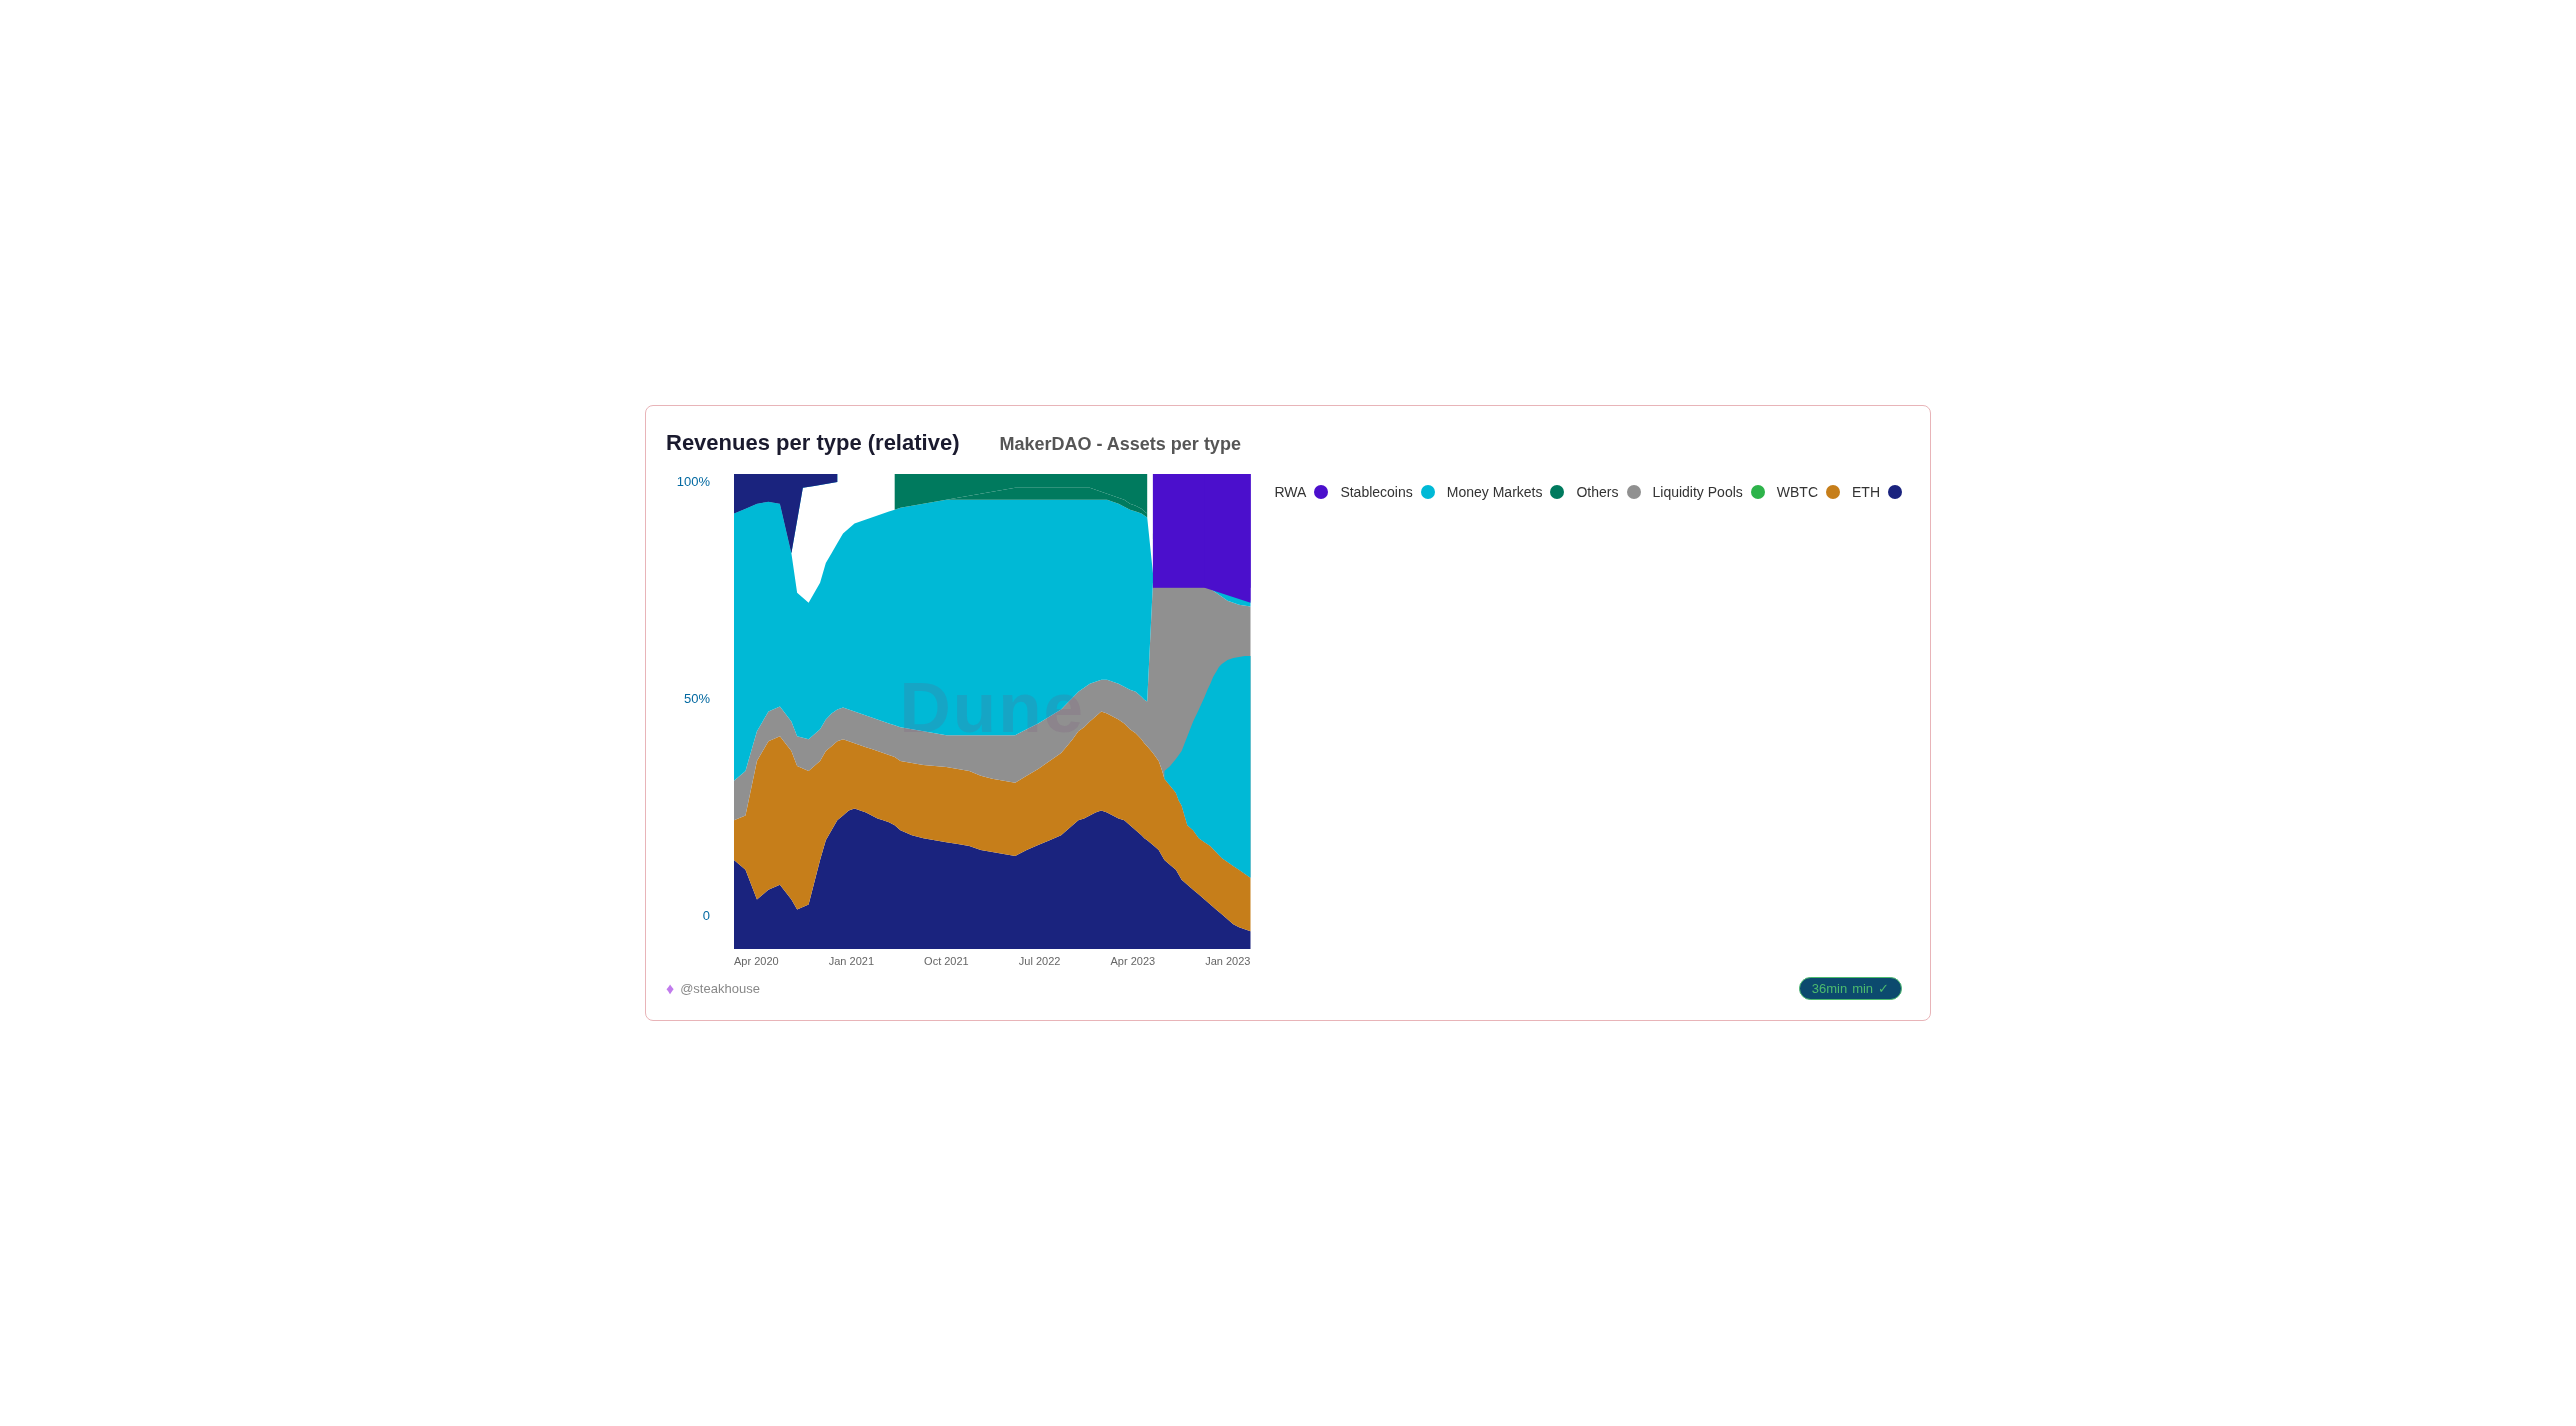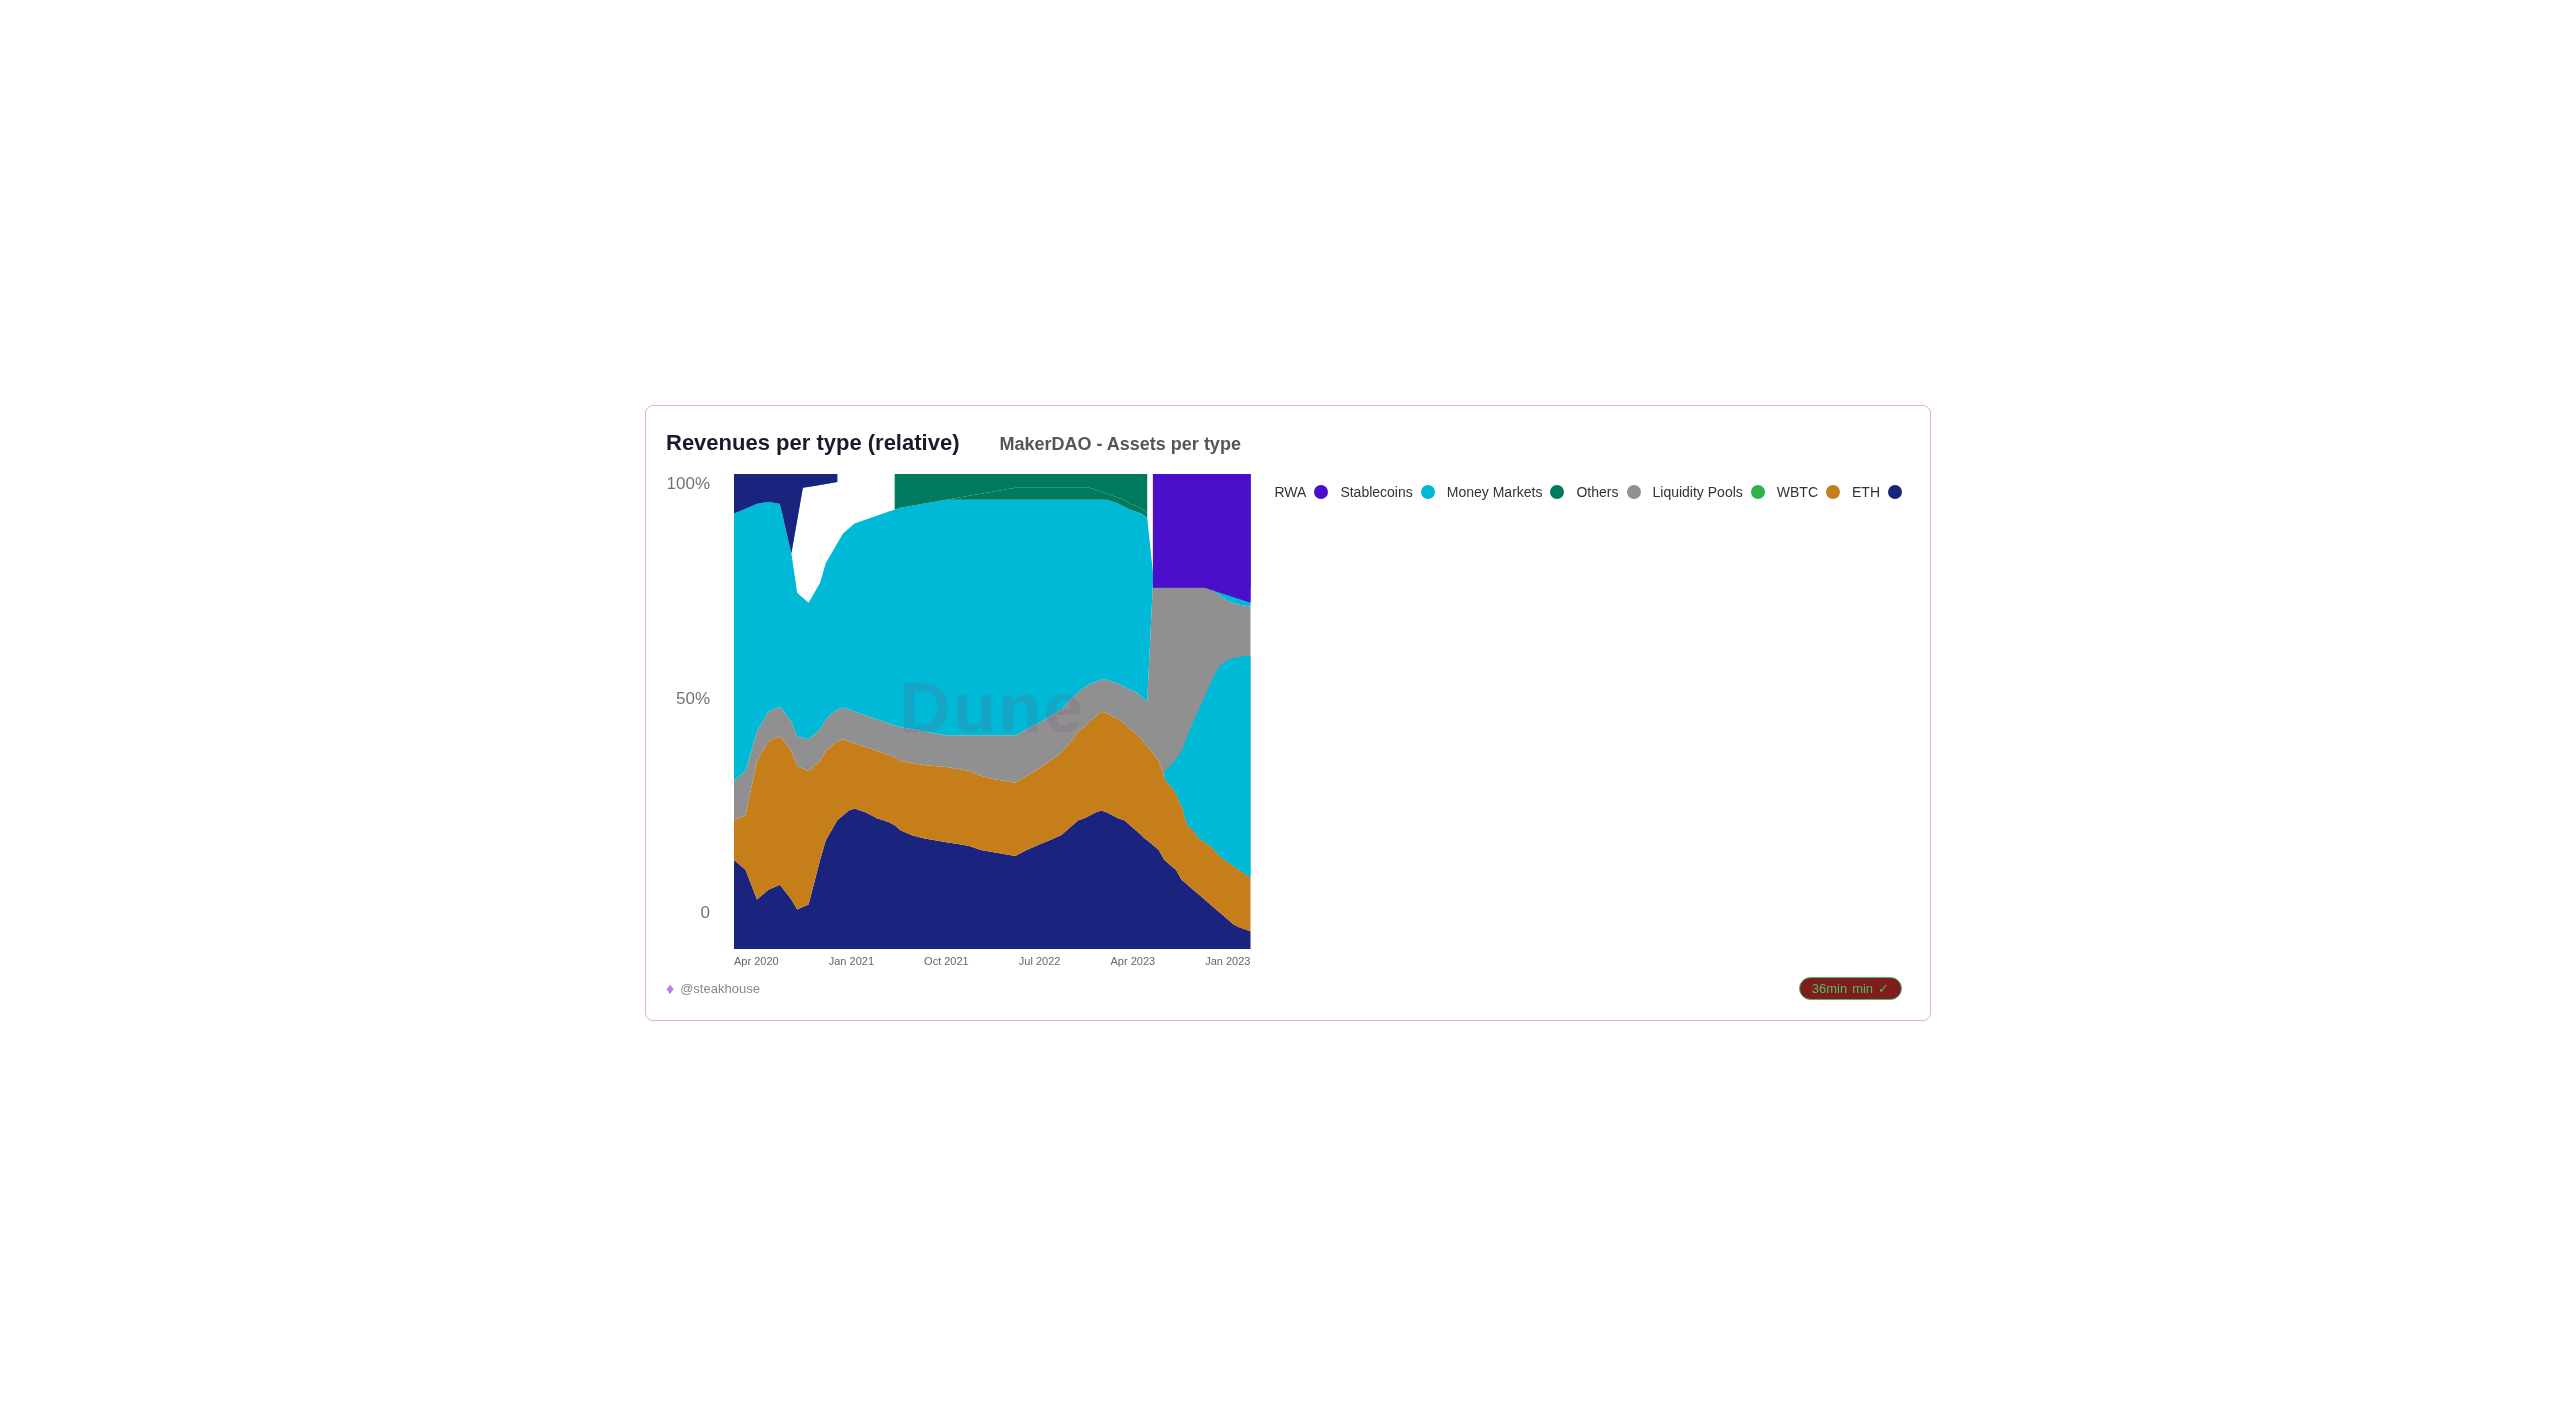--- a/index.html
+++ b/index.html
@@ -46,22 +46,22 @@
     .y-axis {
       display: flex;
       flex-direction: column;
       justify-content: space-between;
       height: 475px;
       padding-bottom: 26px;
       min-width: 44px;
       align-items: flex-end;
     }
     .y-label {
-      font-size: 17px;
-      color: #737373;
+      font-size: 13px;
+      color: #0369a1;
     }
     .chart-and-x {
       flex: 1;
       display: flex;
       flex-direction: column;
     }
     .chart-svg-wrap {
       position: relative;
       width: 100%;
       height: 475px;
@@ -112,21 +112,21 @@
       align-items: center;
       gap: 6px;
       font-size: 13px;
       color: #888;
     }
     .brand-icon {
       color: #c17bec;
       font-size: 16px;
     }
     .timer-badge {
-      background: #7f1d1d;
+      background: #0c4a6e;
       border: 1.5px solid #4cbb6e;
       color: #4cbb6e;
       border-radius: 20px;
       padding: 3px 12px;
       font-size: 13px;
       display: flex;
       align-items: center;
       gap: 5px;
       justify-content: space-between;
     }

